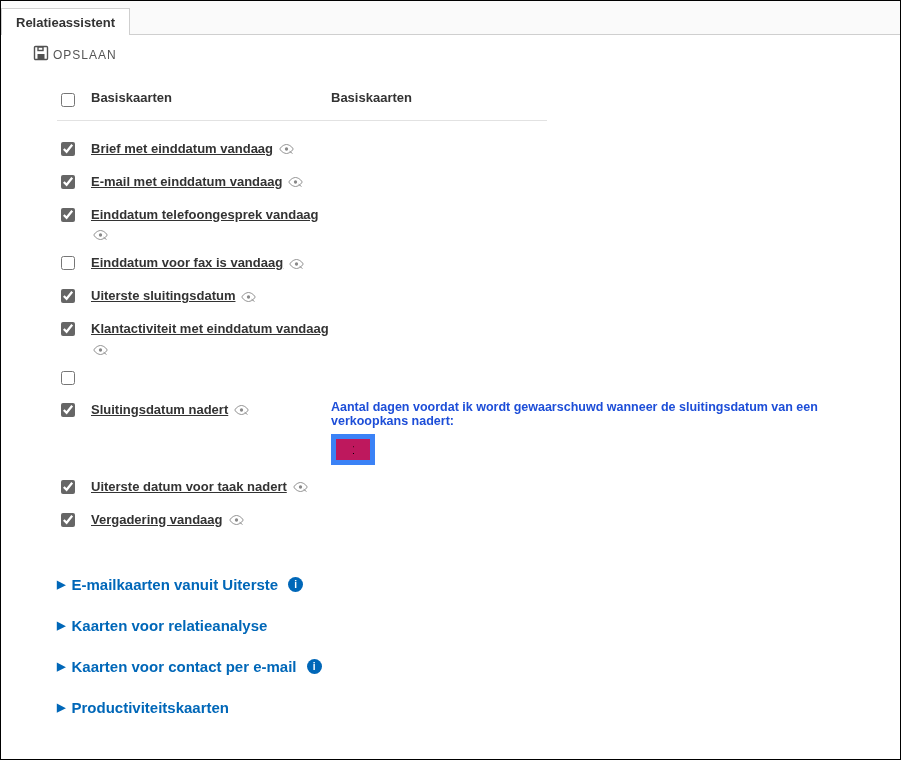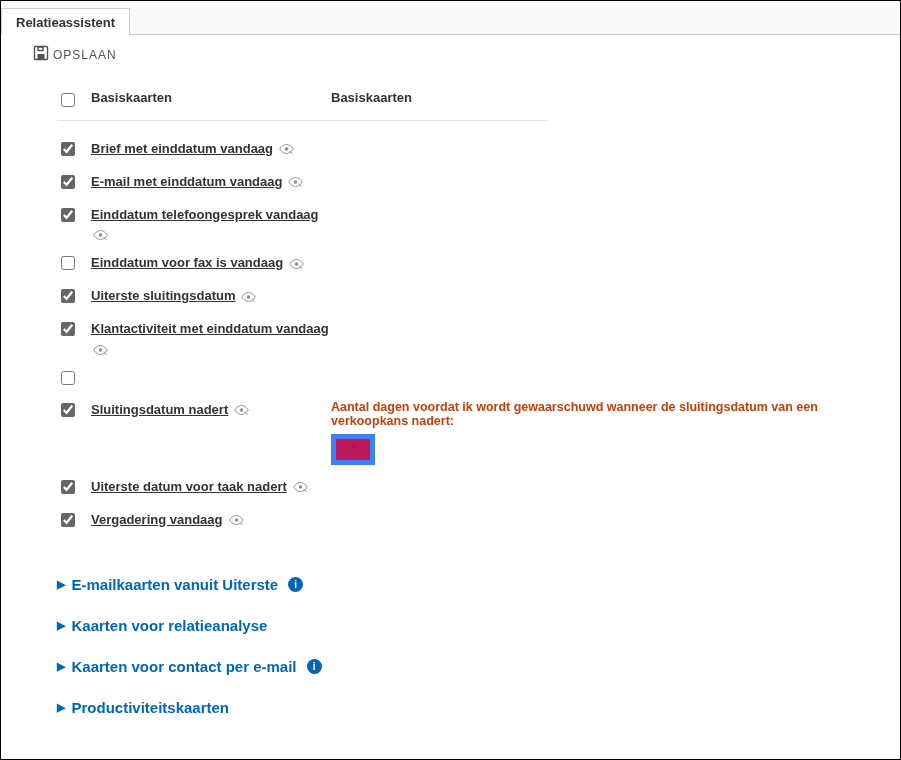--- a/index.html
+++ b/index.html
@@ -76,21 +76,21 @@
     color: #777;
     margin-left: 2px;
   }
   .eye-icon svg { width: 15px; height: 12px; }
   input[type="checkbox"] {
     width: 14px; height: 14px;
     accent-color: #666;
   }
   .option-label {
     font-size: 12.5px;
-    color: #c2410c;
+    color: #1d4ed8;
     margin-bottom: 6px;
     display: block;
   }
   .num-input {
     width: 44px;
     padding: 3px 16px;
     background: #be185d;
     border: 5px solid #3b82f6;
     font-size: 13px;
   }

